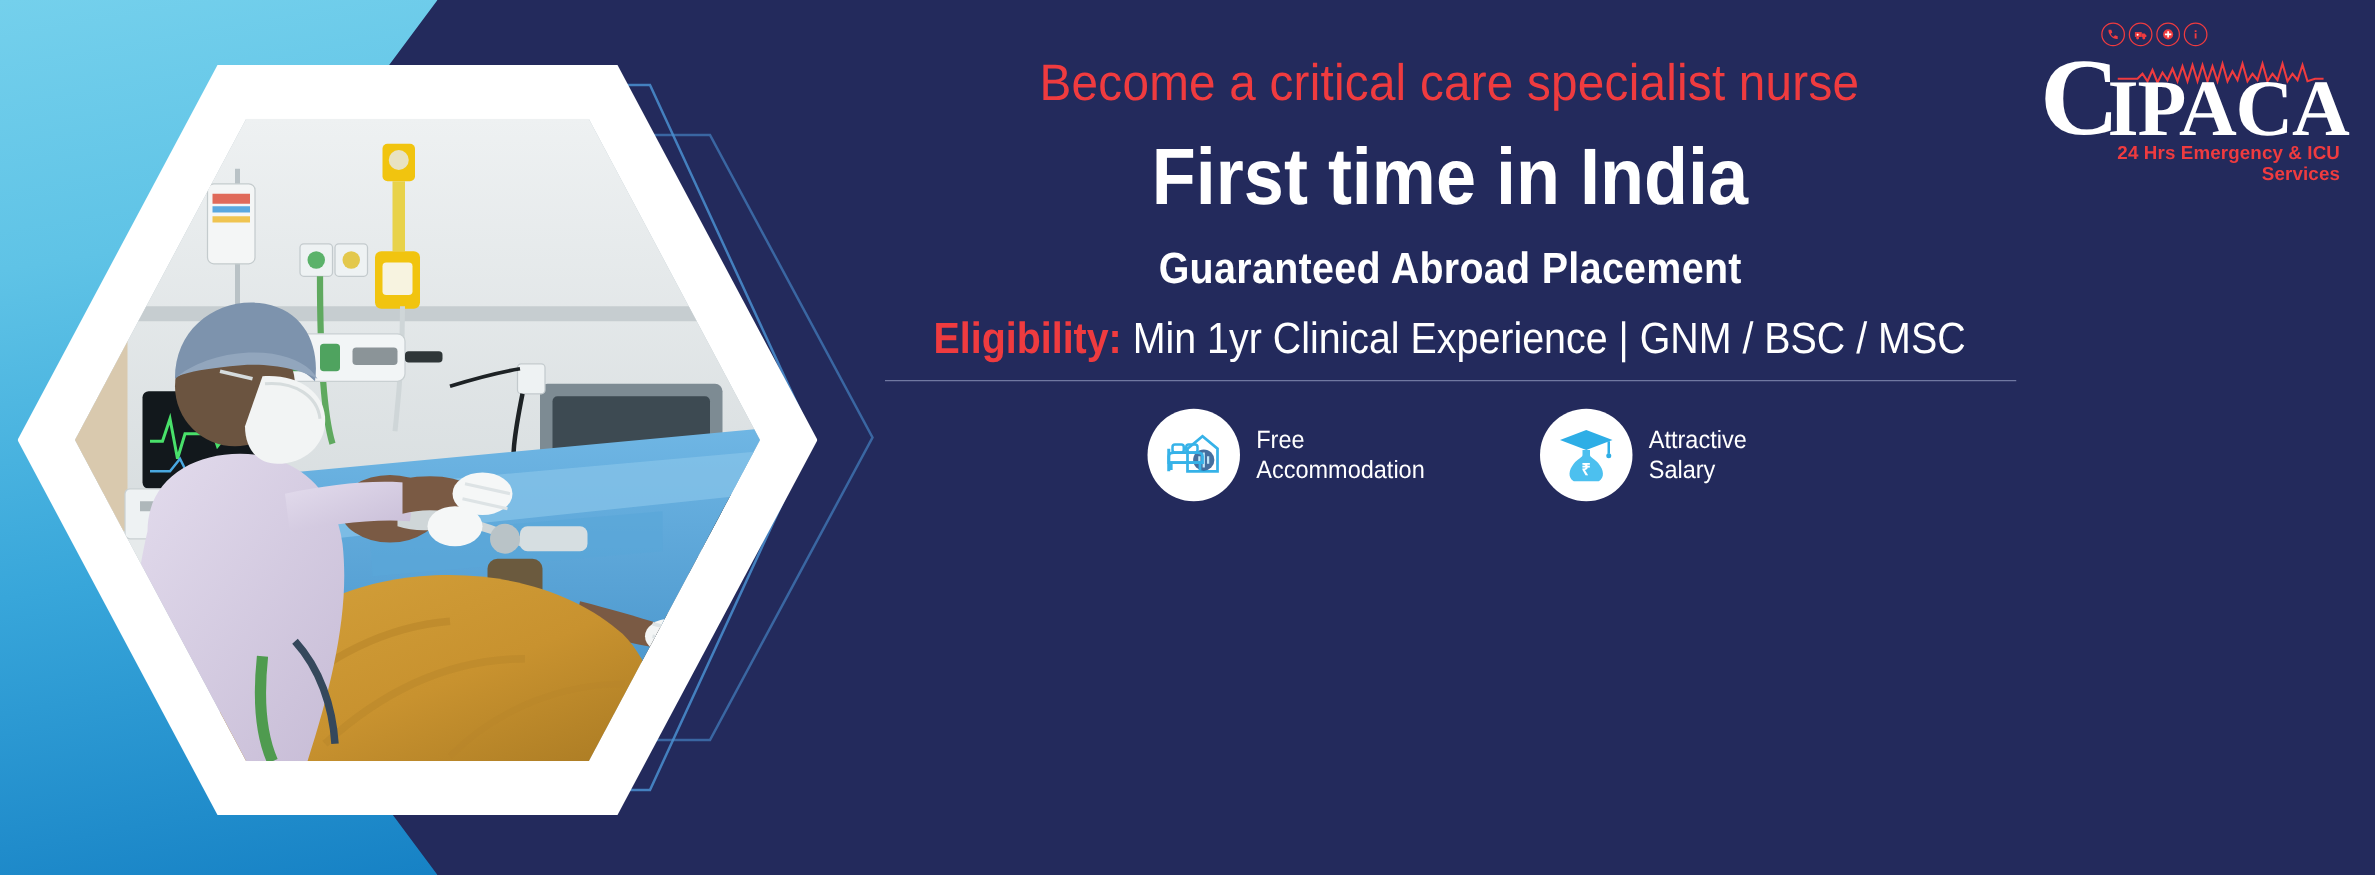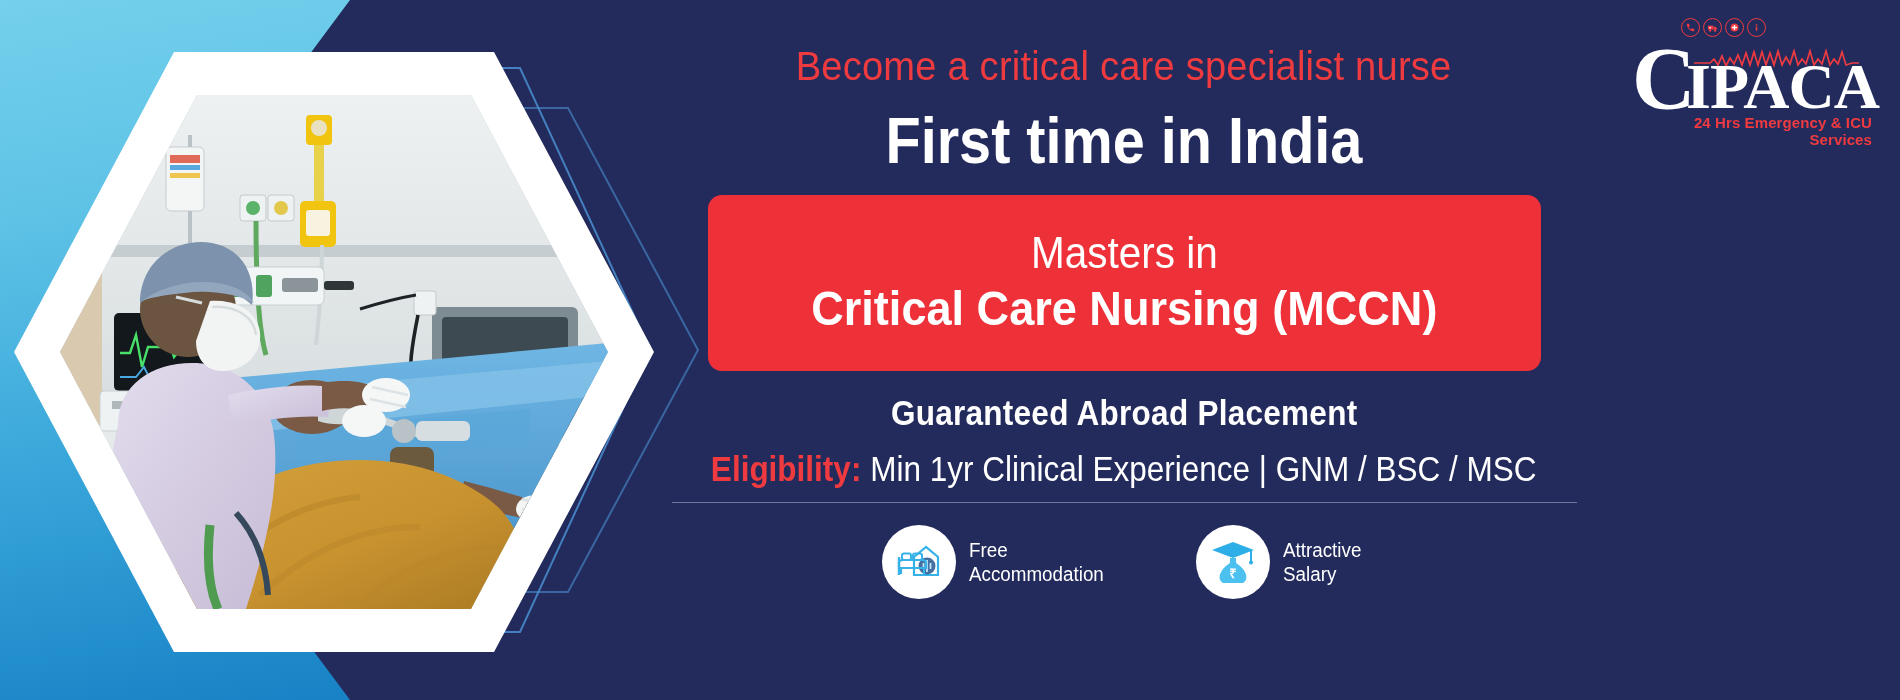--- a/index.html
+++ b/index.html
@@ -35,21 +35,21 @@
   .hex-photo{
     position:absolute;left:46px;top:43px;width:548px;height:514px;
     clip-path:polygon(25% 0%, 75% 0%, 100% 50%, 75% 100%, 25% 100%, 0% 50%);
     overflow:hidden;
     background:#b9c6cc;
   }
   .hex-photo svg{display:block;width:100%;height:100%;}
 
   
   .content{
-    position:absolute;left:604px;top:0;width:1040px;height:700px;
+    position:absolute;left:640px;top:0;width:1040px;height:700px;
     display:flex;flex-direction:column;align-items:center;
     padding-top:46px;
   }
   .kicker{
     color:#ef3b3f;
     font-size:41px;
     font-weight:400;
     letter-spacing:.2px;
     line-height:1;
     white-space:nowrap;
@@ -266,24 +266,20 @@
       </svg>
     </div>
   </div>
 
   <div class="content">
 
     <div class="kicker">Become a critical care specialist nurse</div>
 
     <div class="headline">First time in India</div>
 
-    <div class="red-box">
-      <div class="red-line1">Masters in</div>
-      <div class="red-line2">Critical Care Nursing (MCCN)</div>
-    </div>
 
     <div class="guarantee">Guaranteed Abroad Placement</div>
 
     <div class="eligibility">
       <span class="lbl">Eligibility:</span>
       <span class="val">Min 1yr Clinical Experience  |  GNM / BSC / MSC</span>
     </div>
 
     <div class="divider"></div>
 

